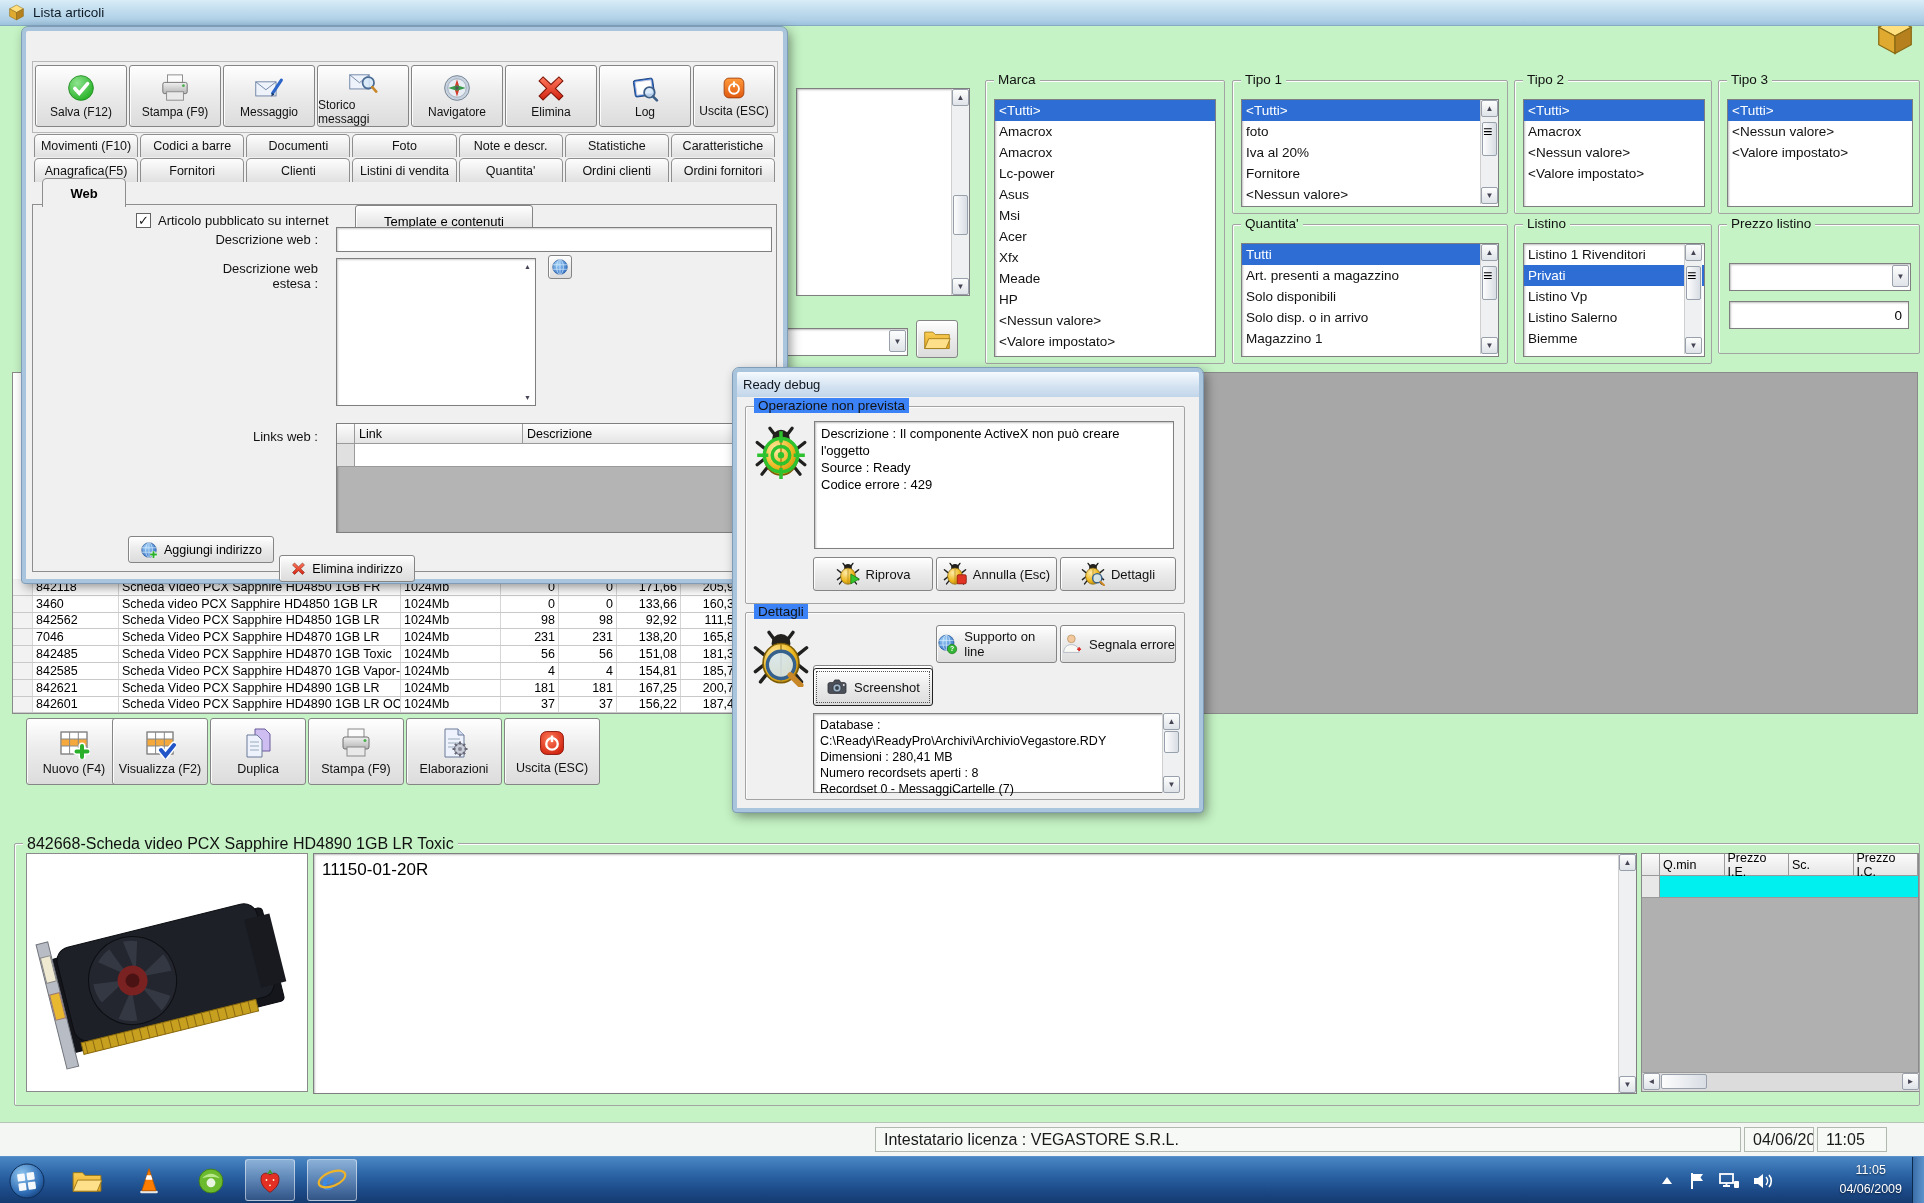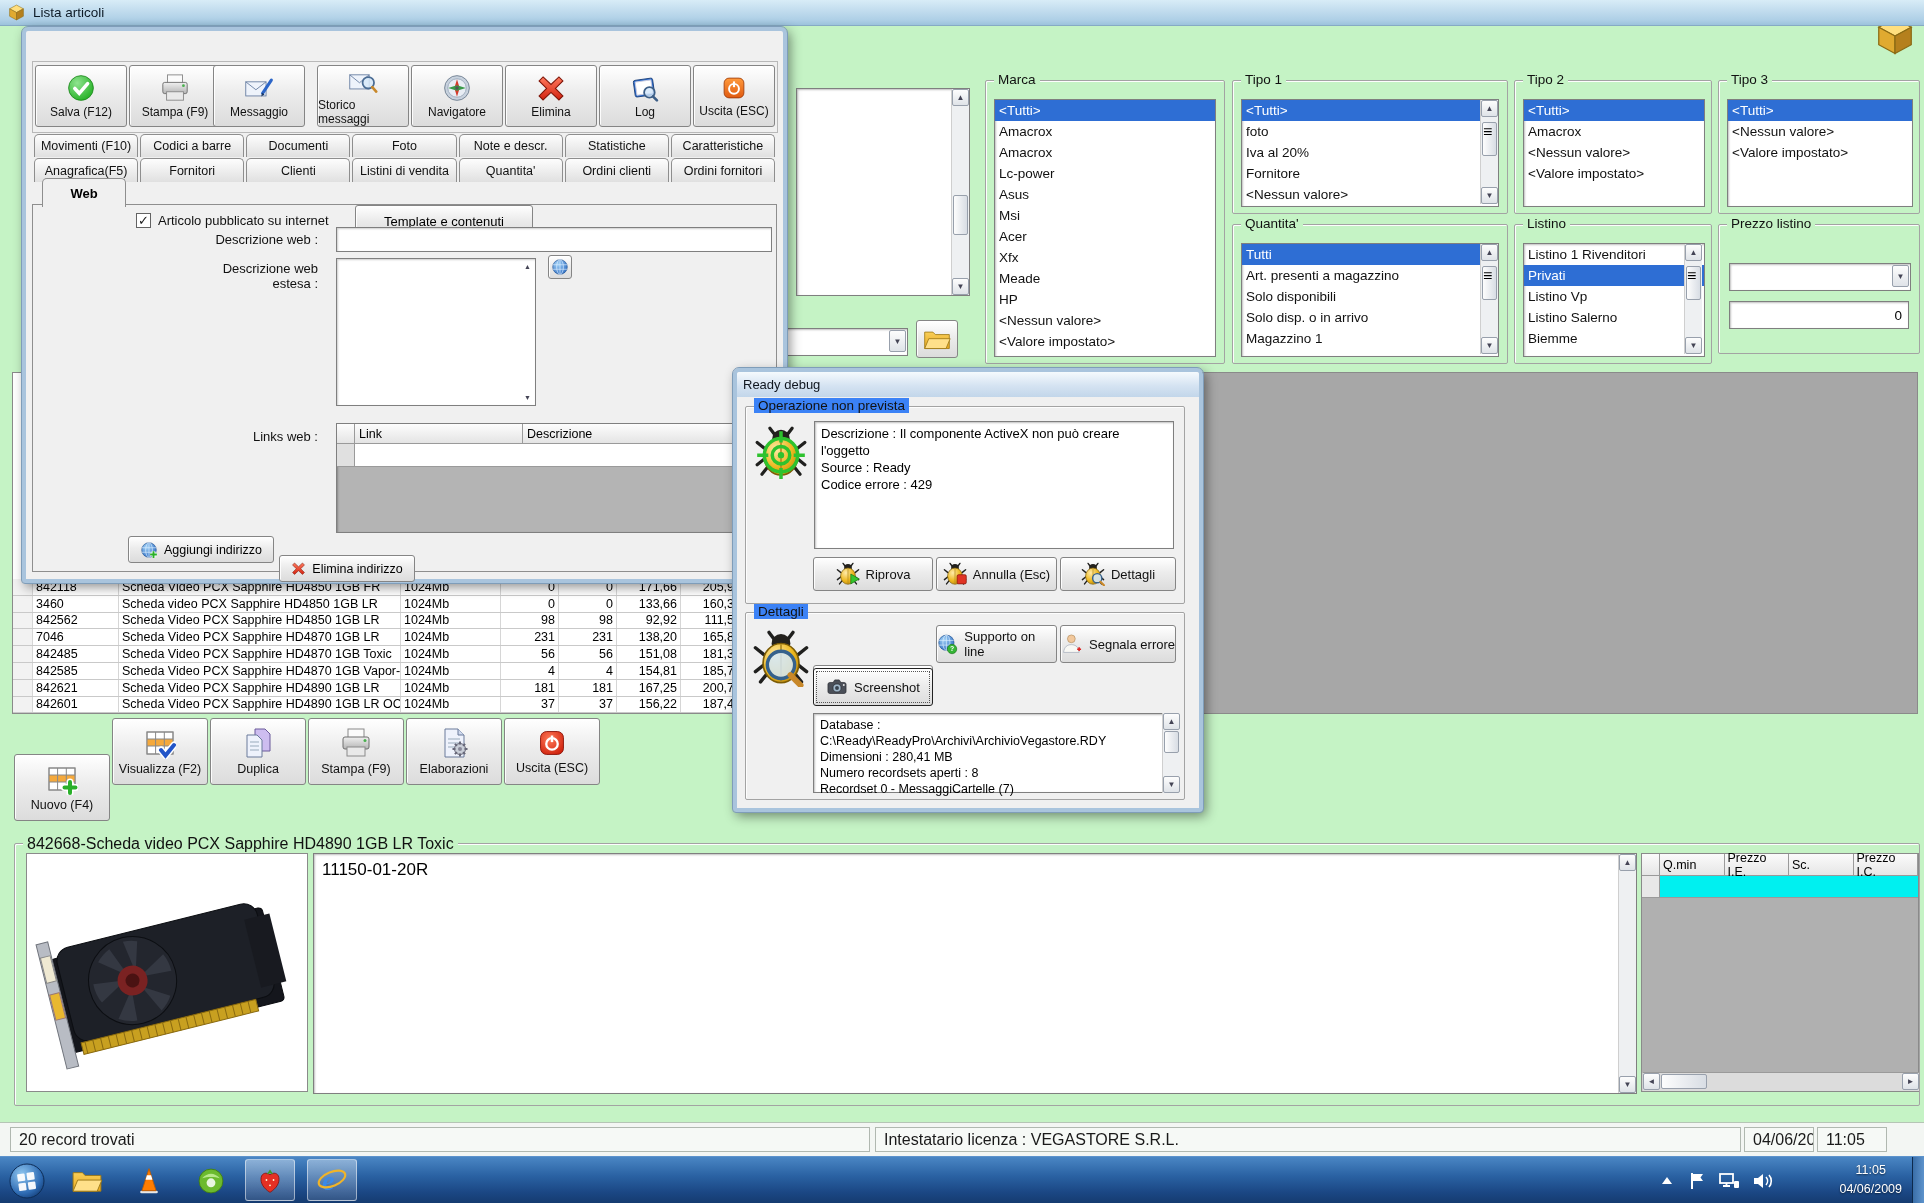--- a/index.html
+++ b/index.html
@@ -383,21 +383,21 @@
         <div class="rt-c w-n2 num">37</div>
         <div class="rt-c w-p num">156,22</div>
         <div class="rt-c w-p num">187,46</div>
       </div>
       </div>
   </div>
   <div id="grid-edge" class="ab"></div>
 </div>
 
 <div class="ab" style="left:14px;top:718px;width:600px;height:67px;">
-  <div class="b3 big-btn" style="left:0;margin-top:36px;">
+  <div class="b3 big-btn" style="left:12px;">
     <svg width="32" height="32" viewBox="0 0 32 32">
         <use href="#sym-grid"></use>
       <path d="M24 19v11M18.5 24.5h11" stroke="#fff" stroke-width="7" stroke-linecap="round"></path>
       <path d="M24 19v11M18.5 24.5h11" stroke="#2ab02a" stroke-width="4" stroke-linecap="round"></path>
       </svg>
     <span>Nuovo (F4)</span>
   </div>
   <div class="b3 big-btn" style="left:98px;">
     <svg width="32" height="32" viewBox="0 0 32 32">
         <use href="#sym-grid"></use>
@@ -507,21 +507,21 @@
         <path d="M10 17.5l5 5.5 9.5-11" stroke="#fff" stroke-width="4" fill="none" stroke-linecap="round"></path>
         </svg>
       <span>Salva (F12)</span>
     </div>
     <div class="b3 tb-btn" style="left:96px;top:3px;">
       <svg width="30" height="30" viewBox="0 0 32 32">
           <use href="#sym-printer"></use>
         </svg>
       <span>Stampa (F9)</span>
     </div>
-    <div class="b3 tb-btn" style="left:180px;top:3px;">
+    <div class="b3 tb-btn" style="left:190px;top:3px;">
       <svg width="30" height="30" viewBox="0 0 34 34">
         <rect x="2" y="10" width="23" height="16" fill="#eef3fb" stroke="#667da0"></rect>
         <path d="M2 10l11.5 9L25 10" fill="none" stroke="#667da0"></path>
         <path d="M21 23L31 8" stroke="#2c66c8" stroke-width="3.5" stroke-linecap="round"></path>
         <path d="M19.5 26.5l1-4 2.8 2z" fill="#203a60"></path>
         </svg>
       <span>Messaggio</span>
     </div>
     <div class="b3 tb-btn" style="left:284px;top:3px;">
       <svg width="30" height="30" viewBox="0 0 34 34">
@@ -733,21 +733,20 @@
 Recordset 0 - MessaggiCartelle (7)</div>
     <div class="sb" style="left:416px;top:100px;width:17px;height:80px;">
       <div class="sa" style="top:0;left:0;">▲</div>
       <div class="st" style="top:18px;height:22px;"></div>
       <div class="sa" style="bottom:0;left:0;">▼</div>
     </div>
   </div>
 </div>
 
 <div id="status" class="ab">
-  <div class="st-cell" style="left:10px;width:860px;">20 record trovati</div>
   <div class="st-cell" style="left:875px;width:866px;">Intestatario licenza : VEGASTORE S.R.L.</div>
   <div class="st-cell" style="left:1744px;width:70px;">04/06/20</div>
   <div class="st-cell" style="left:1817px;width:70px;">11:05</div>
 </div>
 
 <div id="task" class="ab">
   <div class="tk-ico" style="left:8px;">
     <svg width="38" height="38" viewBox="0 0 38 38">
       <circle cx="19" cy="19" r="17" fill="url(#gorb)" stroke="#0d2c55"></circle>
       <g transform="rotate(-8 19 19)" fill="#fff" opacity=".95">

